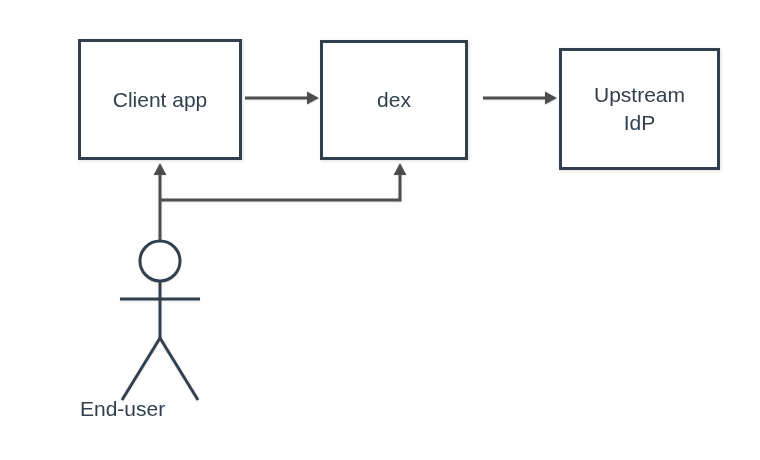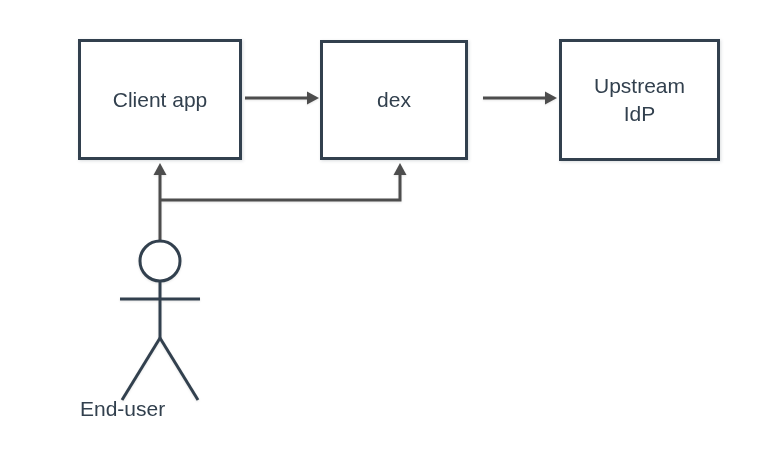--- a/index.html
+++ b/index.html
@@ -33,21 +33,21 @@
     align-items: center;
     justify-content: center;
     text-align: center;
     color: var(--text);
     font-size: 21px;
     line-height: 28px;
     box-shadow: 1px 1px 3px rgba(50, 64, 78, 0.18);
   }
   .node-client { left: 78px;  top: 39px; width: 164px; height: 121px; }
   .node-dex    { left: 320px; top: 40px; width: 148px; height: 120px; }
-  .node-idp    { left: 559px; top: 39px; width: 161px; height: 122px; }
+  .node-idp    { left: 559px; top: 48px; width: 161px; height: 122px; }
   .connector-layer {
     position: absolute;
     left: 0; top: 0;
     width: 760px; height: 460px;
     filter: drop-shadow(0.5px 1px 1px rgba(0,0,0,0.10));
   }
   .connector {
     stroke: var(--connector);
     stroke-width: 3;
     fill: none;

